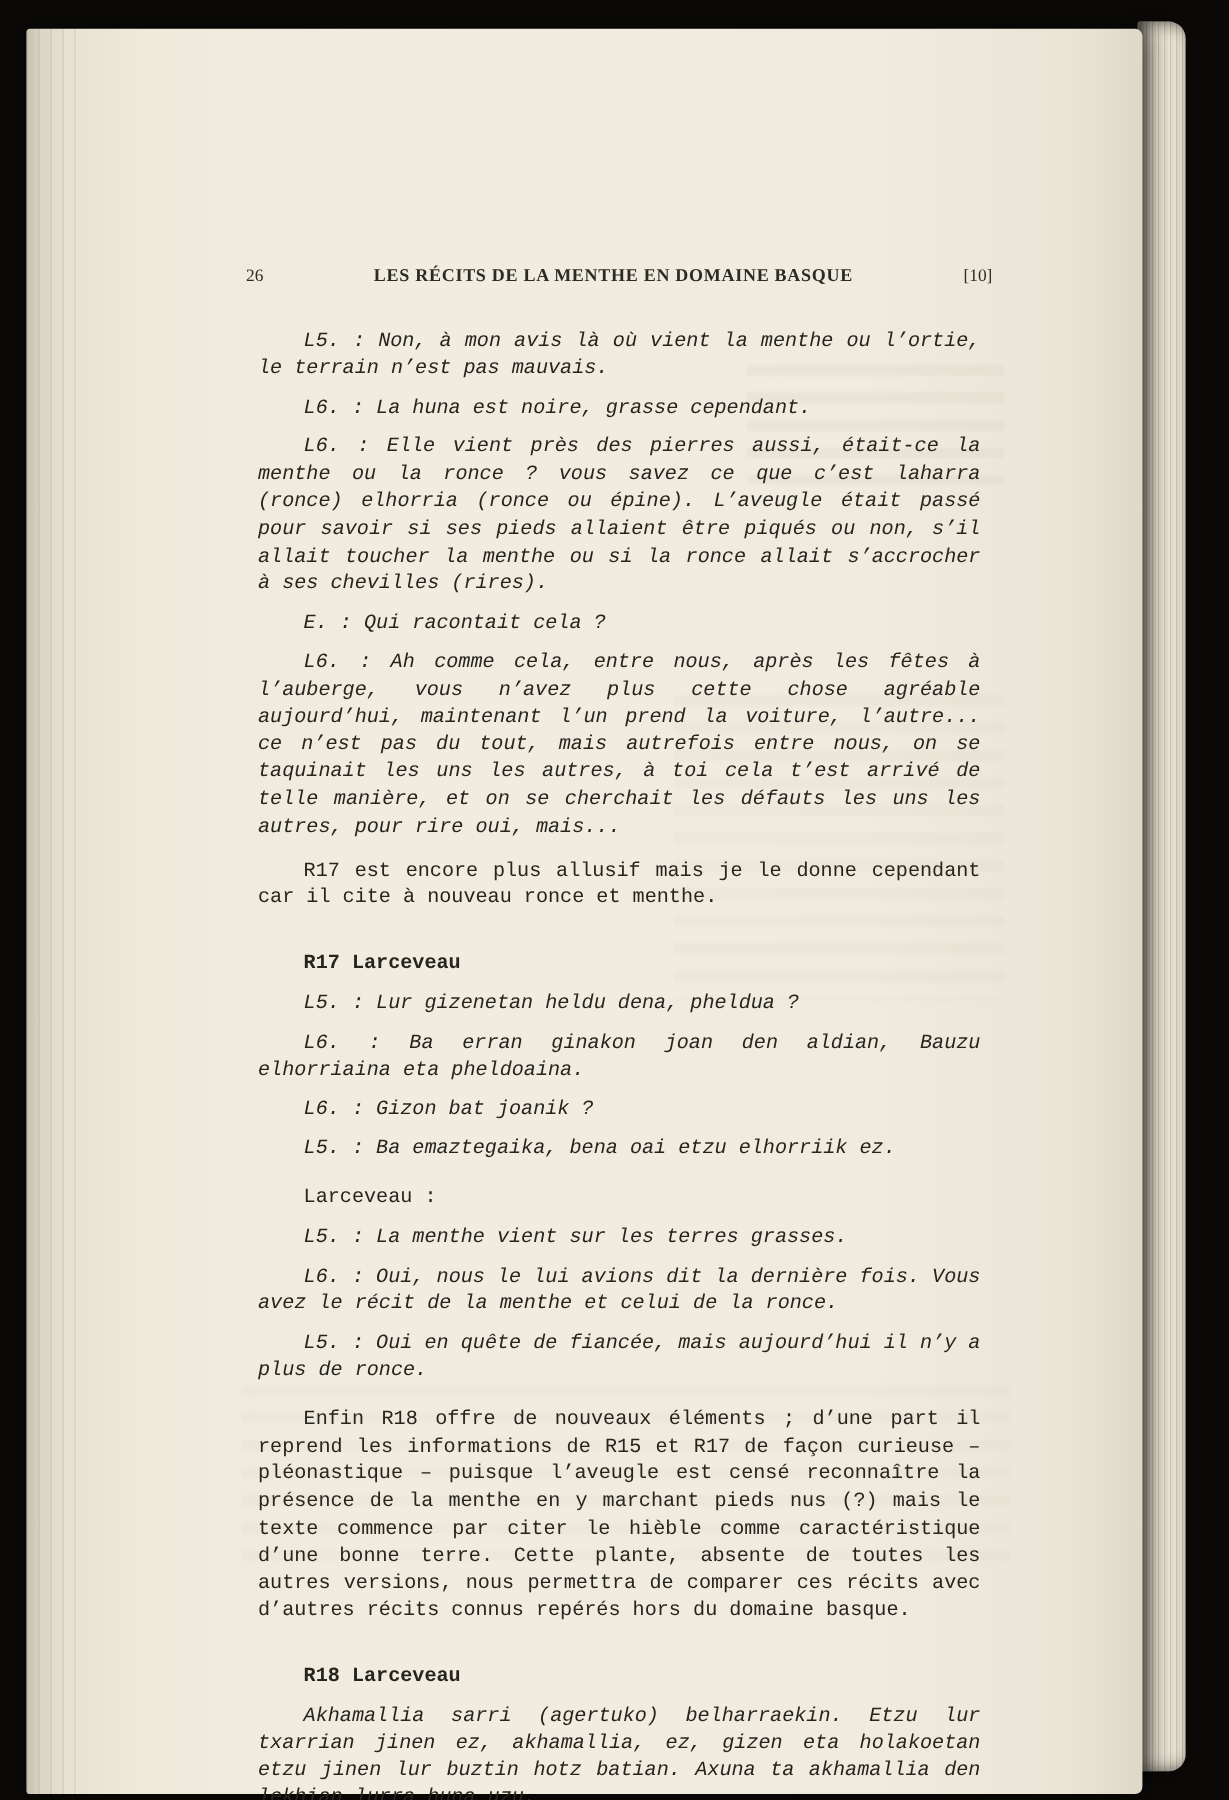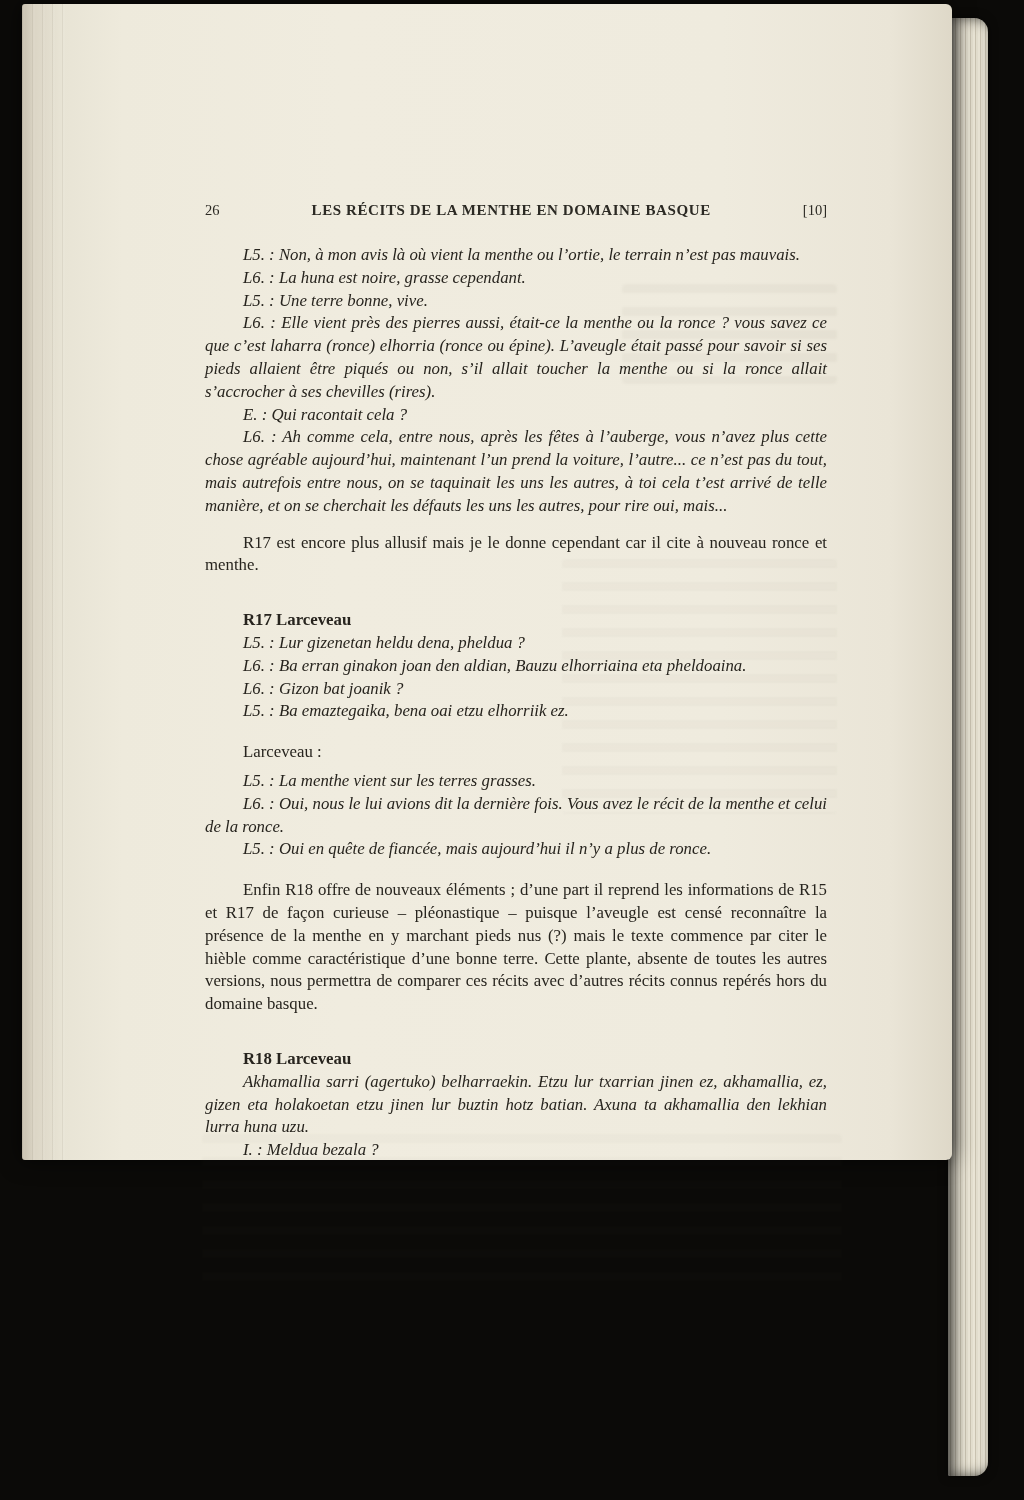--- a/index.html
+++ b/index.html
@@ -30,23 +30,23 @@
         #e9e4d5 0px, #e9e4d5 2px,
         #c9c2b0 2px, #c9c2b0 3px,
         #e2ddcd 3px, #e2ddcd 5px);
     border-radius: 2px 14px 14px 2px;
     box-shadow: 6px 0 14px rgba(0,0,0,.7) inset, 0 0 10px rgba(0,0,0,.5);
   }
   
   .paper {
     position: absolute;
     left: 22px;
-    top: 4px;
+    top: 24px;
     width: 930px;
-    height: 1156px;
+    height: 1471px;
     background: linear-gradient(90deg,
       #c6bfae 0px,
       #dbd5c5 12px,
       #e8e4d5 40px,
       #eeeadc 100px,
       #f0ecdf 320px,
       #efebde 700px,
       #eae5d7 868px,
       #ded8c8 930px);
     border-radius: 3px 6px 6px 3px;
@@ -102,22 +102,23 @@
     position: absolute;
     top: 240px;
     left: 183px;
     width: 622px;
     font-size: 16.8px;
     line-height: 22.8px;
     color: #27241e;
     text-align: justify;
   }
   .textblock p {
-    margin: 0;
+    margin: 10px;
     text-indent: 38px;
+    font-family: Liberation Mono, monospace;
   }
   .it { font-style: italic; }
   .heading { font-weight: bold; text-indent: 38px; }
   .sp-xs { margin-top: 6px !important; }
   .sp-sm { margin-top: 14px !important; }
   .sp-md { margin-top: 18px !important; }
   .sp-lg { margin-top: 32px !important; }
 </style>
 </head>
 <body>
@@ -135,21 +136,20 @@
     <div class="header">
       <span class="pageno">26</span>
       <span class="title">LES RÉCITS DE LA MENTHE EN DOMAINE BASQUE</span>
       <span class="ref">[10]</span>
     </div>
 
     <div class="textblock">
 
       <p class="it">L5. : Non, à mon avis là où vient la menthe ou l’ortie, le terrain n’est pas mauvais.</p>
       <p class="it">L6. : La huna est noire, grasse cependant.</p>
-      <p class="it">L5. : Une terre bonne, vive.</p>
       <p class="it">L6. : Elle vient près des pierres aussi, était-ce la menthe ou la ronce ? vous savez ce que c’est laharra (ronce) elhorria (ronce ou épine). L’aveugle était passé pour savoir si ses pieds allaient être piqués ou non, s’il allait toucher la menthe ou si la ronce allait s’accrocher à ses chevilles (rires).</p>
       <p class="it">E. : Qui racontait cela ?</p>
       <p class="it">L6. : Ah comme cela, entre nous, après les fêtes à l’auberge, vous n’avez plus cette chose agréable aujourd’hui, maintenant l’un prend la voiture, l’autre... ce n’est pas du tout, mais autrefois entre nous, on se taquinait les uns les autres, à toi cela t’est arrivé de telle manière, et on se cherchait les défauts les uns les autres, pour rire oui, mais...</p>
 
       <p class="sp-sm">R17 est encore plus allusif mais je le donne cependant car il cite à nouveau ronce et menthe.</p>
 
       <p class="heading sp-lg">R17 Larceveau</p>
 
       <p class="it">L5. : Lur gizenetan heldu dena, pheldua ?</p>
       <p class="it">L6. : Ba erran ginakon joan den aldian, Bauzu elhorriaina eta pheldoaina.</p>

